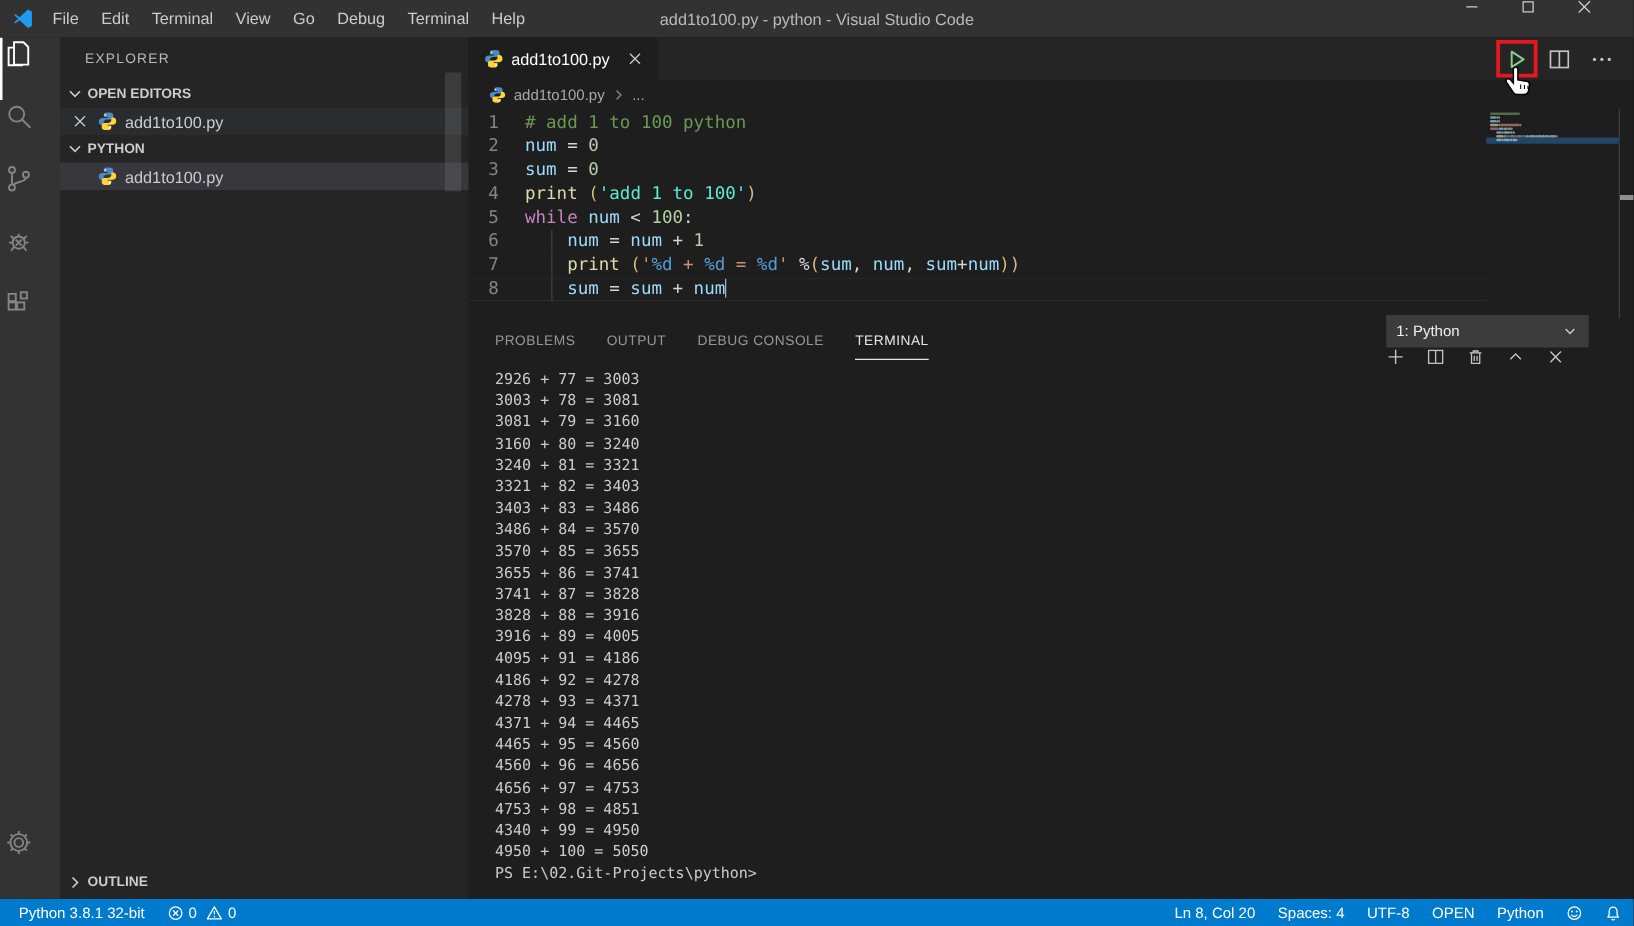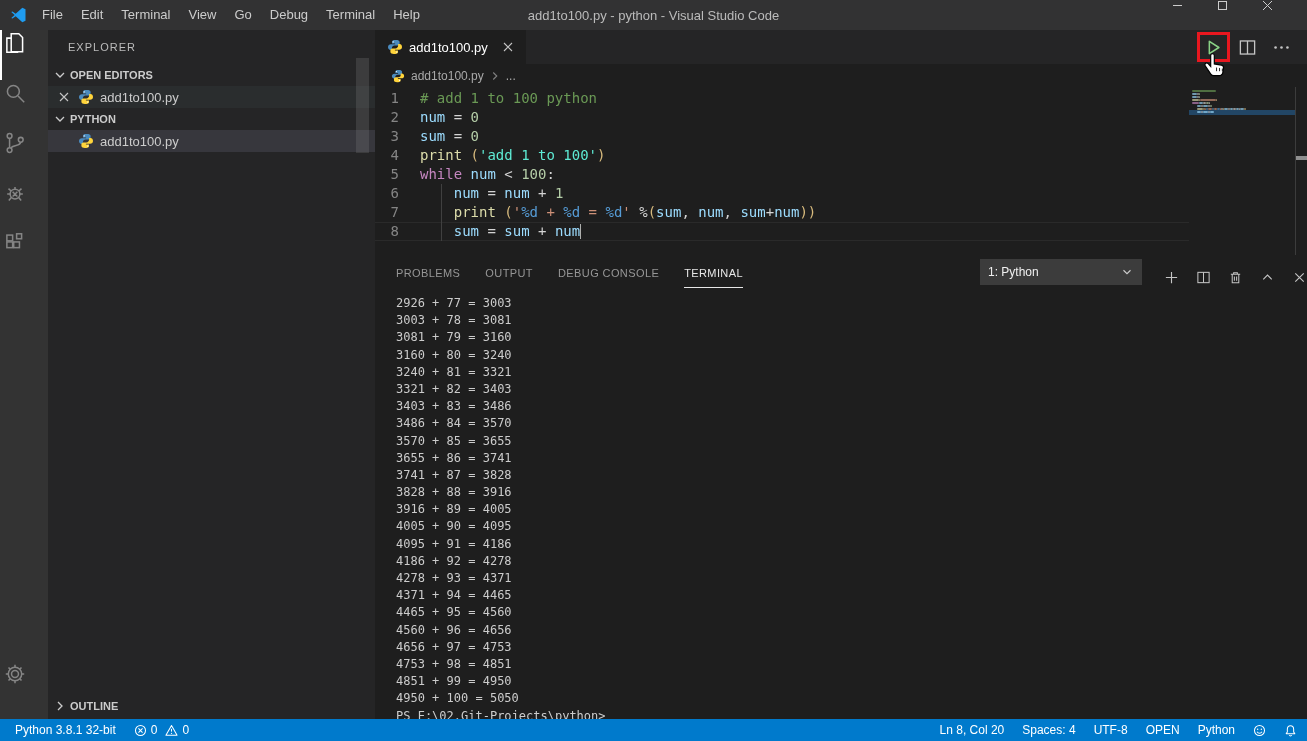--- a/index.html
+++ b/index.html
@@ -85,21 +85,21 @@
     background:rgba(38,104,160,0.55); }
   .ruler { width:12px; flex:none; border-left:1px solid #3c3c3c; position:relative; }
   .ruler-thumb { position:absolute; left:0; top:69px; width:11px; height:4px; background:#8f8f8f; }
 
   
   .panel { height:464px; display:flex; flex-direction:column; }
   .panel-header { height:34px; display:flex; align-items:center; padding-left:21px; }
   .panel-tabs { display:flex; gap:25px; font-size:11px; letter-spacing:0.4px; color:#969696; }
   .panel-tab { height:30px; line-height:30px; margin-top:2px; }
   .panel-tab.active { color:#e7e7e7; border-bottom:1px solid #e7e7e7; }
-  .panel-right { margin-left:auto; display:flex; align-items:flex-end; padding-right:0; }
+  .panel-right { margin-left:auto; display:flex; align-items:flex-start; padding-right:14px;flex-direction:column; }
   .term-select { width:162px; height:26px; background:#3c3c3c; color:#f0f0f0; font-size:12px;
     display:flex; align-items:center; justify-content:space-between; padding:0 8px; margin-right:22px; }
   .term-select .chev { width:14px; height:14px; color:#cccccc; }
   .panel-actions { display:flex; gap:17px; color:#c5c5c5; align-items:center; }
   .pa-icon { width:15px; height:15px; }
   .pa-icon svg { width:100%; height:100%; }
 
   .terminal { flex:1; font-family:"DejaVu Sans Mono", monospace; font-size:12px;
     line-height:17.2px; color:#cccccc; padding:6px 0 0 21px; overflow:hidden; }
   .term-line { height:17.2px; white-space:pre; }
@@ -472,30 +472,29 @@
             <div class="term-line">3160 + 80 = 3240</div>
             <div class="term-line">3240 + 81 = 3321</div>
             <div class="term-line">3321 + 82 = 3403</div>
             <div class="term-line">3403 + 83 = 3486</div>
             <div class="term-line">3486 + 84 = 3570</div>
             <div class="term-line">3570 + 85 = 3655</div>
             <div class="term-line">3655 + 86 = 3741</div>
             <div class="term-line">3741 + 87 = 3828</div>
             <div class="term-line">3828 + 88 = 3916</div>
             <div class="term-line">3916 + 89 = 4005</div>
-            <div class="term-line">4005 + 90 = 4095</div>
             <div class="term-line">4095 + 91 = 4186</div>
             <div class="term-line">4186 + 92 = 4278</div>
             <div class="term-line">4278 + 93 = 4371</div>
             <div class="term-line">4371 + 94 = 4465</div>
             <div class="term-line">4465 + 95 = 4560</div>
             <div class="term-line">4560 + 96 = 4656</div>
             <div class="term-line">4656 + 97 = 4753</div>
             <div class="term-line">4753 + 98 = 4851</div>
-            <div class="term-line">4851 + 99 = 4950</div>
+            <div class="term-line">4340 + 99 = 4950</div>
             <div class="term-line">4950 + 100 = 5050</div>
           </div>
         <div class="term-line">PS E:\02.Git-Projects\python&gt;</div>
       </div>
     </div>
   </div>
 </div>
 
 <div class="statusbar">
   <div class="sb-left">

